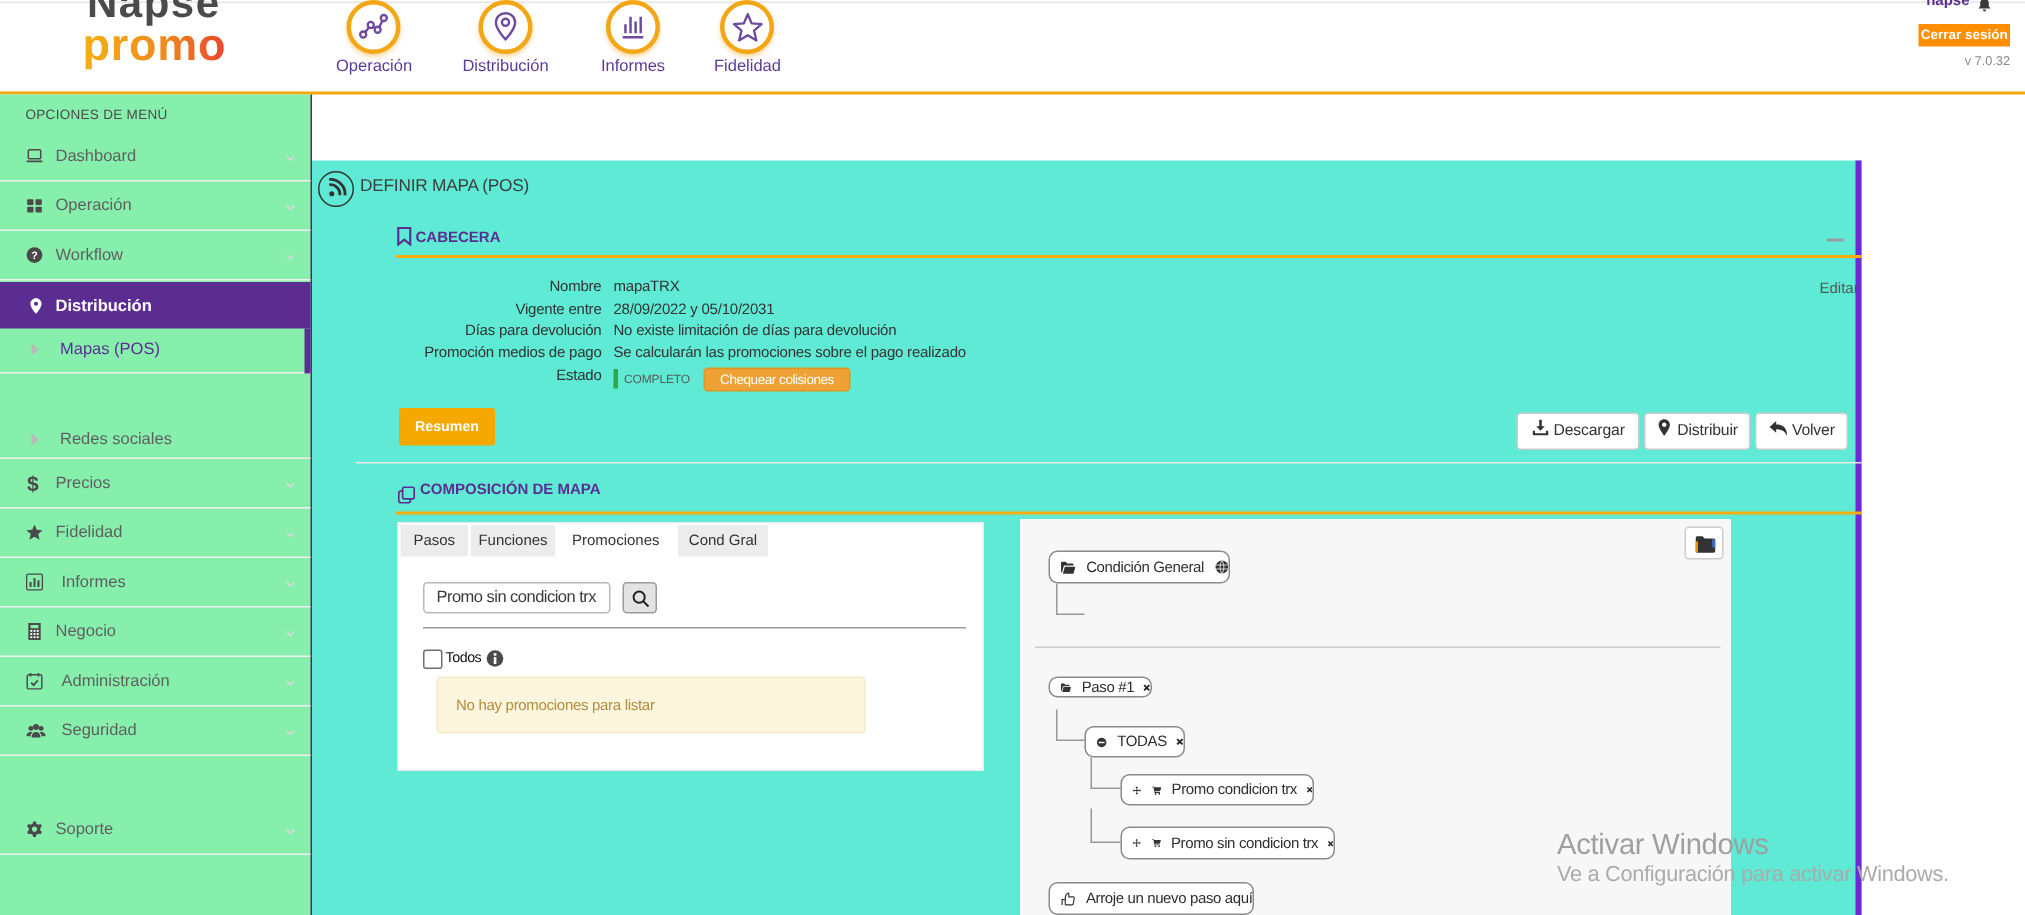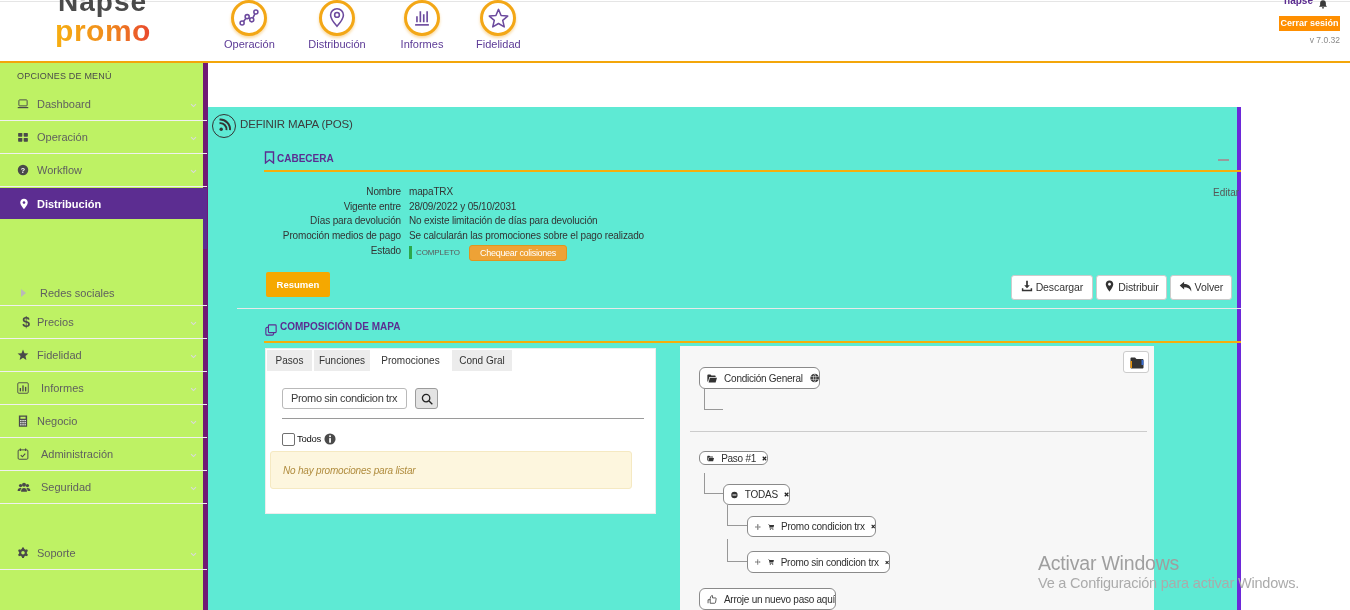--- a/index.html
+++ b/index.html
@@ -18,21 +18,21 @@
 .navring { width:36px; height:36px; border-radius:50%; border:3px solid #f3a716; margin:0 auto;
   background:#fff; display:flex; align-items:center; justify-content:center;
   box-shadow:0 2px 3px rgba(240,160,20,.4); }
 .navlbl { margin-top:2px; font-size:11px; color:#5c3a96; }
 #hdr-napse { top:-5px; right:37px; font-size:10px; color:#5c2d91; font-weight:bold; }
 #hdr-bell { top:-4px; right:22px; }
 #btn-cerrar { top:16px; right:10px; width:61px; height:15px; background:#ff8f00; color:#fff;
   font-size:9px; text-align:center; line-height:15px; font-weight:bold; }
 #hdr-ver { top:35px; right:10px; font-size:8.5px; color:#8a8a8a; }
 
-#sidebar { left:0; top:63px; width:208px; height:547px; background:#bef264; border-right:5px solid #701a75;text-align:right; }
+#sidebar { left:0; top:63px; width:208px; height:547px; background:#86efac; border-right:1px solid #701a75; }
 #sb-title { left:17px; top:8px; font-size:9px; color:#4a4a4a; letter-spacing:.2px; }
 .mi { position:absolute; left:0; width:207px; height:33px; border-bottom:1px solid #f0f0f0; }
 .mi .ico { position:absolute; left:17px; top:10px; width:12px; height:12px; }
 .mi .txt { position:absolute; left:37px; top:10px; font-size:11px; color:#5f5f5f; }
 .mi .car { position:absolute; right:10px; top:14px; width:7px; height:7px; }
 .mi.active { background:#5c2d91; border-bottom:none; height:31px; }
 .mi.active .txt { color:#fff; font-weight:bold; }
 .sub { position:absolute; left:0; width:207px; height:30px; border-bottom:1px solid #f0f0f0; }
 .sub .arr { position:absolute; left:21px; top:10px; width:0; height:0;
   border-left:5px solid #b9b9b9; border-top:4px solid transparent; border-bottom:4px solid transparent; }
@@ -68,21 +68,21 @@
   text-align:center; line-height:21px; }
 .tab.on { background:#fff; }
 #search-in { left:16px; top:39px; width:125px; height:21px; border:1px solid #b9b9b9; border-radius:3px;
   font-size:11px; letter-spacing:-0.35px; color:#3a3a3a; line-height:19px; padding-left:8px;
   background:#fff; white-space:nowrap; overflow:hidden; }
 #search-bt { left:149px; top:39px; width:23px; height:21px; background:#e3e3e3; border:1px solid #9c9c9c;
   border-radius:3px; }
 #lhr { left:16px; top:69px; width:362px; height:1px; background:#9a9a9a; }
 #chk { left:16px; top:84px; width:13px; height:13px; border:1.5px solid #707070; border-radius:2px; background:#fff; }
 #chk-lbl { left:31px; top:84px; font-size:9.5px; letter-spacing:-0.3px; color:#111; }
-#alert { left:4px; top:102px; width:362px; height:38px; background:#fdf6de; border:1px solid #f5e9c2; border-radius:3px;font-style:italic; }
+#alert { left:25px; top:102px; width:286px; height:38px; background:#fdf6de; border:1px solid #f5e9c2; border-radius:3px; }
 #alert-txt { left:12px; top:13px; font-size:10px; letter-spacing:-0.2px; color:#b08c3e; }
 
 #tree { left:472px; top:239px; width:474px; height:308px; background:#f7f7f7; }
 .node { position:absolute; background:#fff; border:1px solid #8a8a8a; border-radius:6px;
   font-size:10px; letter-spacing:-0.25px; color:#2e2e2e; white-space:nowrap; display:flex; align-items:center;
   padding-left:7px; gap:7px; overflow:hidden; }
 .node .xico { margin-left:-1px; }
 .conn { position:absolute; border-left:1px solid #989898; border-bottom:1px solid #989898; }
 #fold-btn { left:443px; top:5px; width:26px; height:22px; background:#fff; border:1px solid #ccc; border-radius:3px; }
 #tree-hr { left:10px; top:85px; width:457px; height:1px; background:#ccc; }
@@ -175,20 +175,24 @@
     <svg class="car" viewBox="0 0 10 10" fill="none" stroke="#d9d9d9" stroke-width="1.6">
           <path d="M1.5 3 L5 6.5 L8.5 3"></path>
         </svg>
   </div>
   <div class="mi active" style="top:125px;">
     <svg class="ico" viewBox="0 0 16 16" fill="#fff" style="left:18px;">
       <path d="M8 1 C5.2 1 3 3.2 3 6 C3 9.5 8 15 8 15 C8 15 13 9.5 13 6 C13 3.2 10.8 1 8 1 Z M8 7.8 C7 7.8 6.2 7 6.2 6 C6.2 5 7 4.2 8 4.2 C9 4.2 9.8 5 9.8 6 C9.8 7 9 7.8 8 7.8 Z"></path>
         </svg>
     <span class="txt">Distribución</span>
   </div>
+  <div class="sub selected" style="top:156px;">
+        <span class="arr"></span>
+        <span class="txt">Mapas (POS)</span>
+      </div>
   <div class="sub" style="top:216px;height:27px;">
         <span class="arr"></span>
         <span class="txt">Redes sociales</span>
       </div>
   <div class="abs" id="subbar"></div>
   <div class="mi" style="top:243px;">
     <span class="ico" style="font-size:14px;font-weight:bold;color:#4a4a4a;top:8px;left:18px;">$</span>
     <span class="txt" style="left:37px;">Precios</span>
     <svg class="car" viewBox="0 0 10 10" fill="none" stroke="#d9d9d9" stroke-width="1.6">
           <path d="M1.5 3 L5 6.5 L8.5 3"></path>

